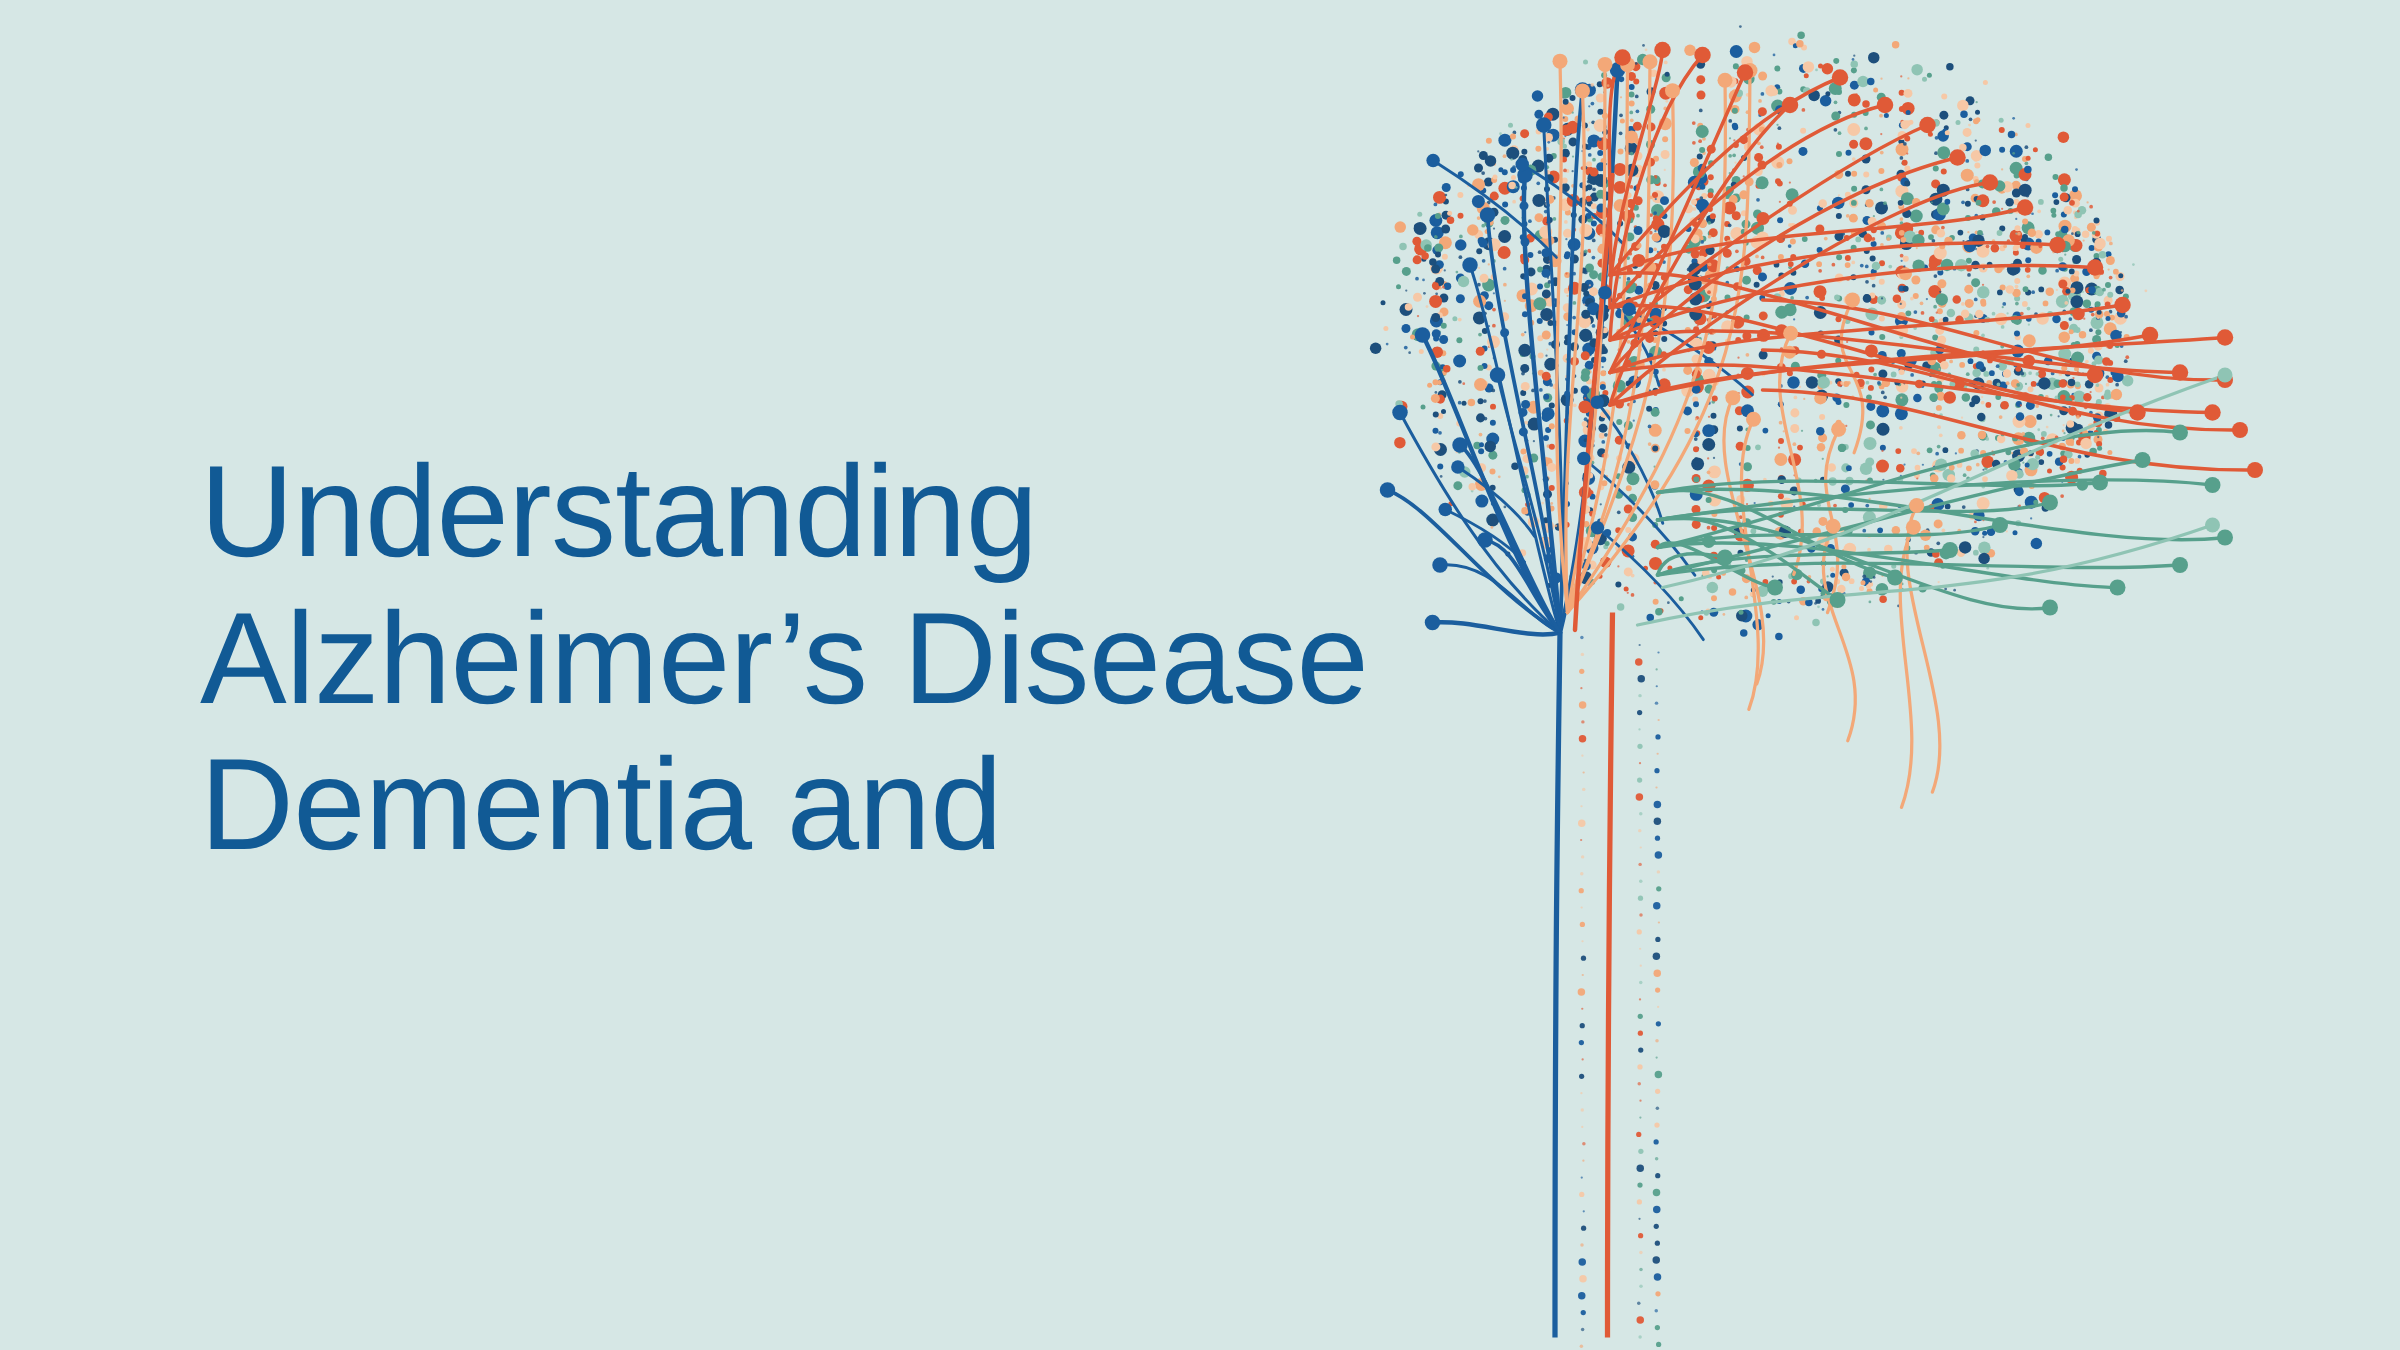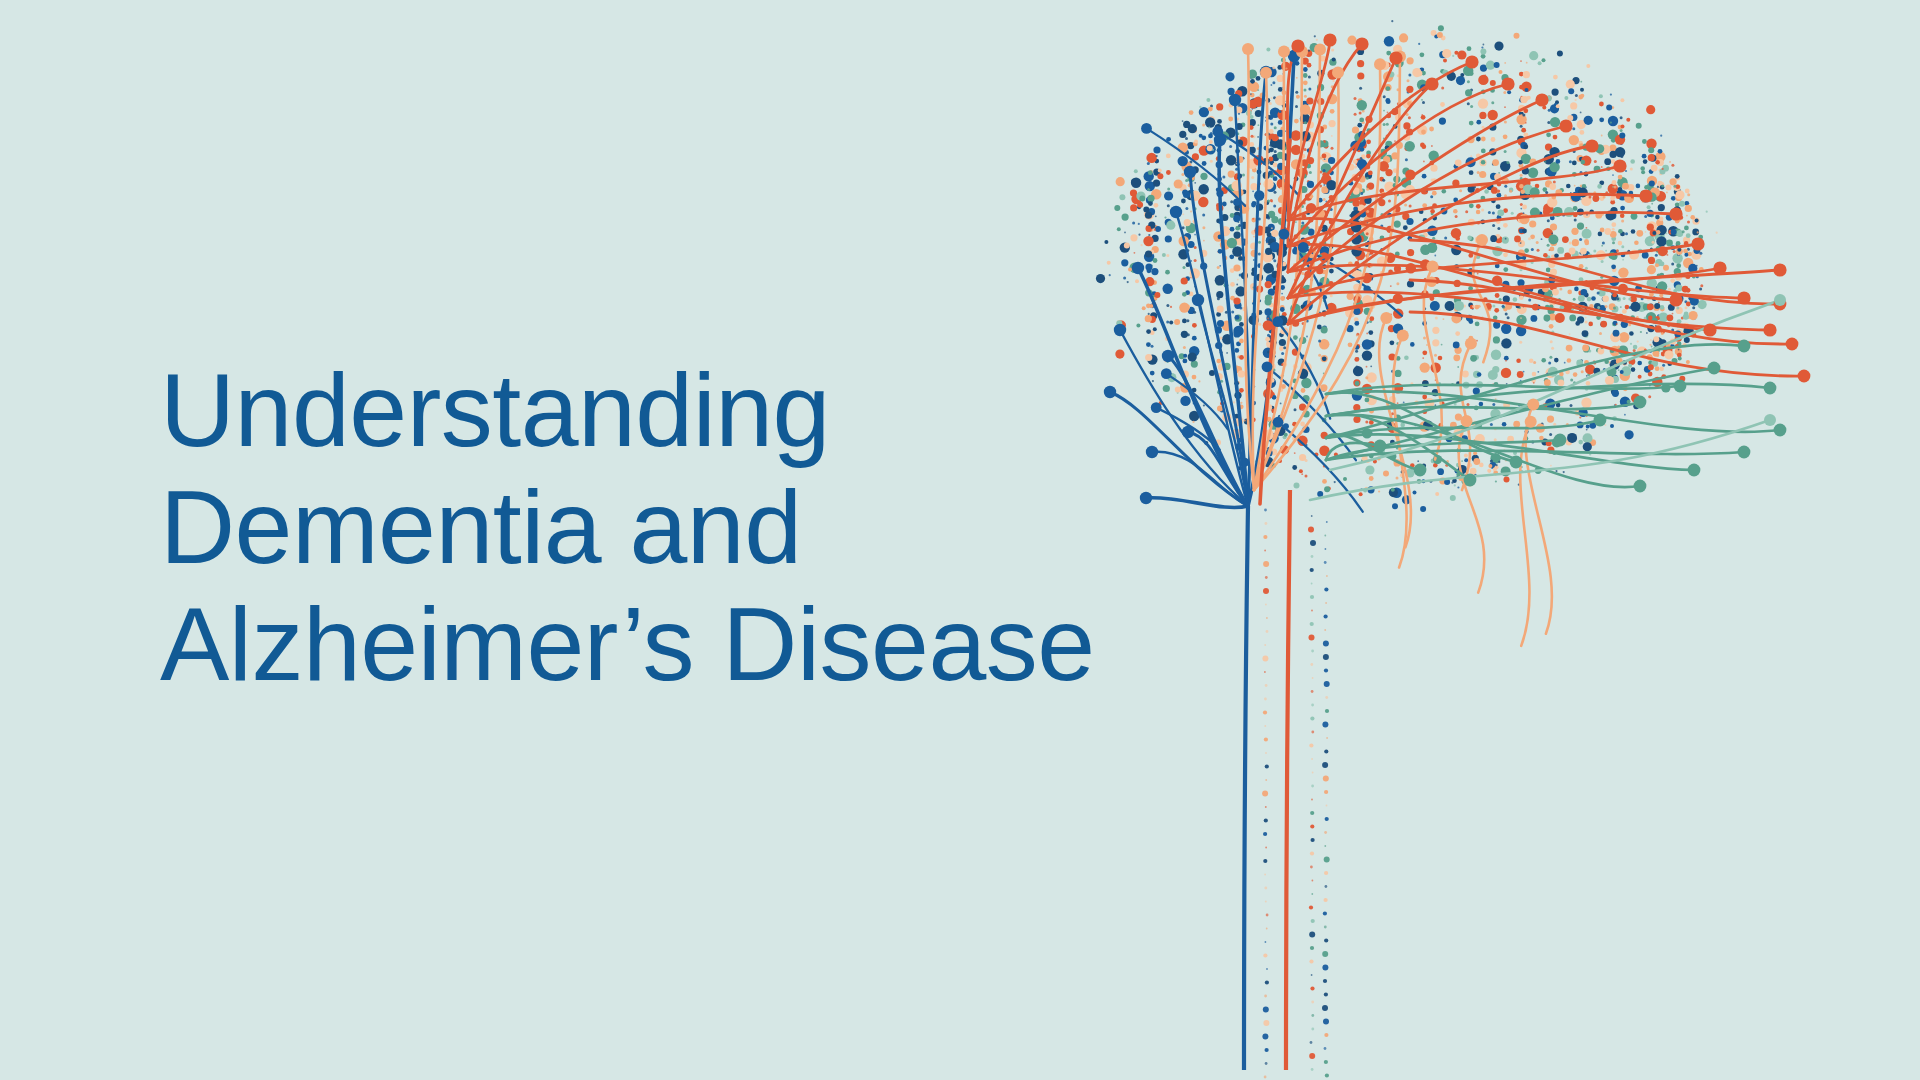--- a/index.html
+++ b/index.html
@@ -43,22 +43,22 @@
     height: 1080px;
   }
 </style>
 </head>
 <body>
 
 <div id="stage">
 
   <div id="title-block">
     <div class="title-line">Understanding</div>
+    <div class="title-line">Alzheimer’s Disease</div>
     <div class="title-line">Dementia and</div>
-    <div class="title-line">Alzheimer’s Disease</div>
   </div>
 
   <div id="brain-art">
     <svg id="brain-svg" viewBox="0 0 840 1080" preserveAspectRatio="none" aria-hidden="true">
       <g id="g-dots">
           <circle cx="328.0" cy="80.7" r="1.50" fill="#f3a878" opacity="0.85"></circle>
           <circle cx="328.1" cy="92.0" r="1.50" fill="#1b5e9e" opacity="0.85"></circle>
           <circle cx="327.6" cy="103.3" r="5.20" fill="#f6c8a6" opacity="1"></circle>
           <circle cx="327.1" cy="114.6" r="1.50" fill="#f3a878" opacity="0.85"></circle>
           <circle cx="326.9" cy="125.9" r="3.60" fill="#e05a37" opacity="1"></circle>

